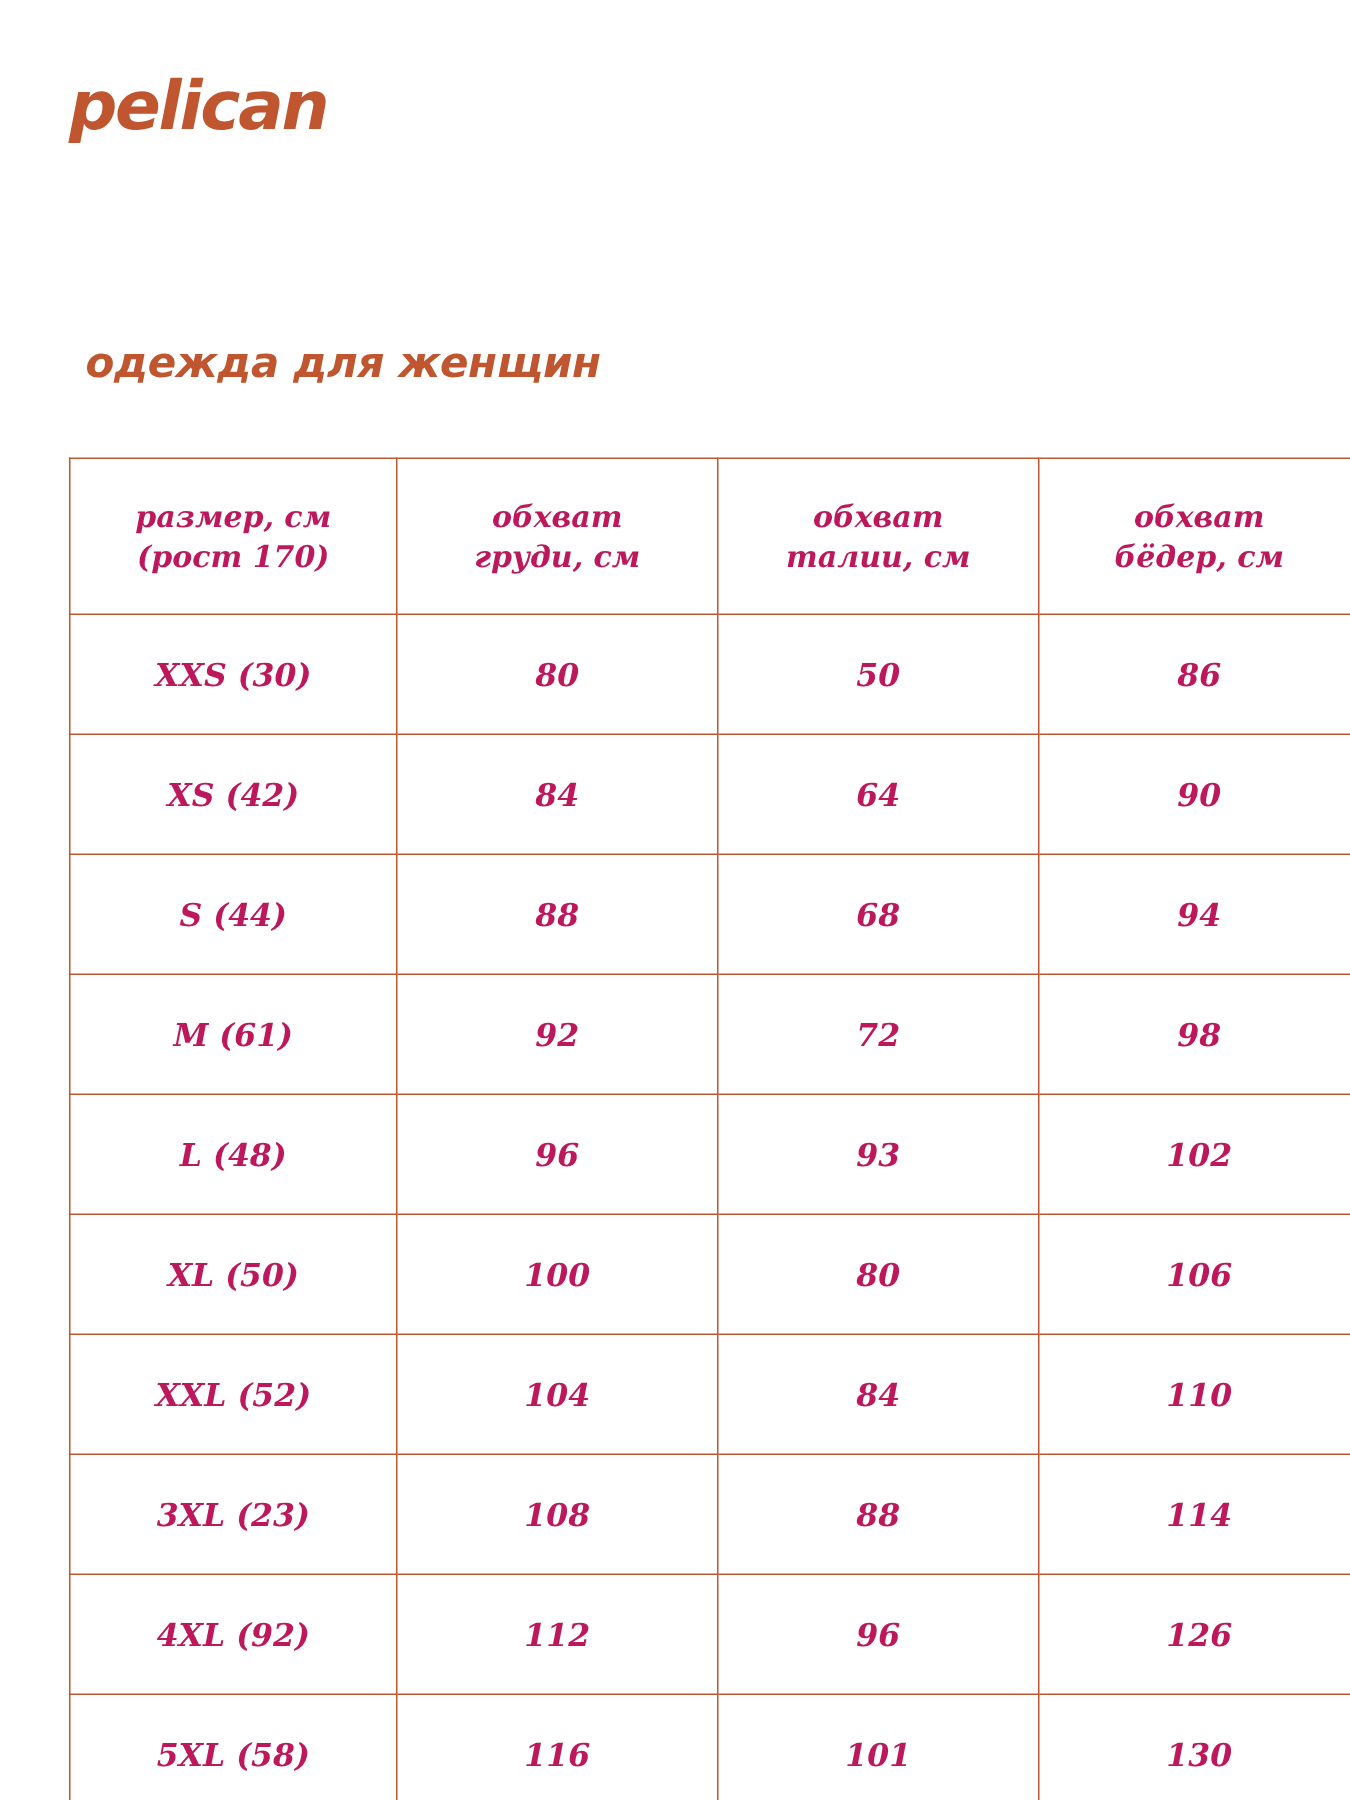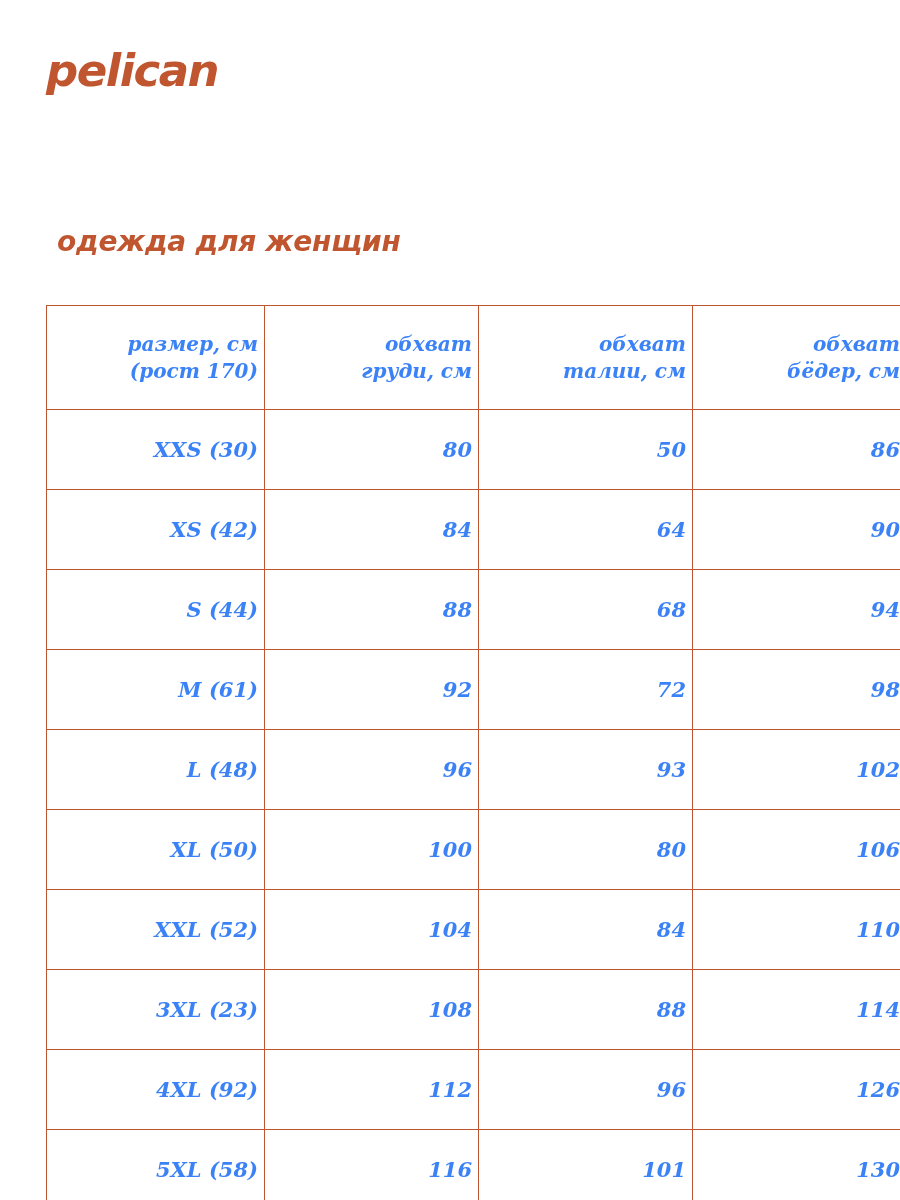--- a/index.html
+++ b/index.html
@@ -46,23 +46,23 @@
     position: absolute;
     left: 46px;
     top: 305px;
     width: 808px;
     border-collapse: collapse;
     table-layout: fixed;
   }
   .size-table th,
   .size-table td {
     border: 1px solid #c0562f;
-    text-align: right;
+    text-align: center;
     vertical-align: middle;
-    color: #3b82f6;
+    color: #be185d;
     font-family: "DejaVu Serif", serif;
   }
   .size-table thead th {
     height: 95px;
     font-size: 20px;
     font-weight: bold;
     line-height: 1.35;
     padding: 4px 6px;
   }
   .size-table tbody td {

